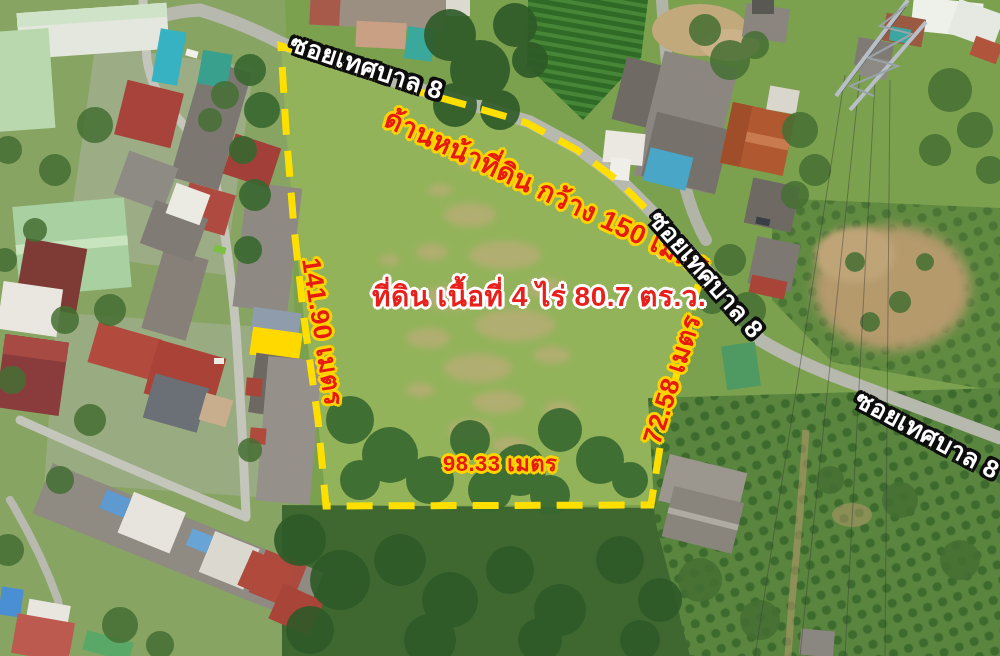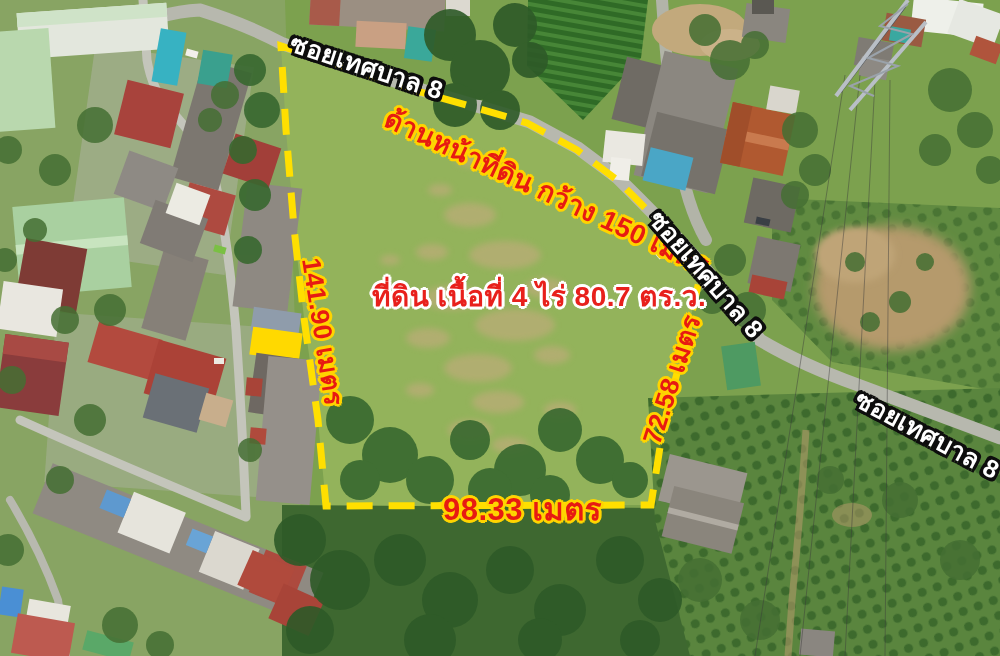--- a/index.html
+++ b/index.html
@@ -327,17 +327,17 @@
 <div class="lbl o-yellow" style="left:386px;top:104px;font-size:27px;transform:rotate(25deg);">ด้านหน้าที่ดิน กว้าง 150 เมตร</div>
 
 <div class="lbl o-black" style="left:654px;top:202px;font-size:25px;transform:rotate(49deg);">ซอยเทศบาล 8</div>
 
 <div class="lbl o-white" style="left:372px;top:283px;font-size:28px;">ที่ดิน เนื้อที่ 4 ไร่ 80.7 ตร.ว.</div>
 
 <div class="lbl o-yellow" style="left:311px;top:245px;font-size:26px;transform:rotate(81deg);">141.90 เมตร</div>
 
 <div class="lbl o-yellow" style="left:651px;top:430px;font-size:26px;transform:rotate(-72deg);">72.58 เมตร</div>
 
-<div class="lbl o-yellow" style="left:443px;top:494px;font-size:31px;">98.33 เมตร</div>
+<div class="lbl o-yellow" style="left:443px;top:453px;font-size:22px;">98.33 เมตร</div>
 
 <div class="lbl o-black" style="left:857px;top:385px;font-size:25px;transform:rotate(28deg);">ซอยเทศบาล 8</div>
 
 </div>
 
 </body></html>

